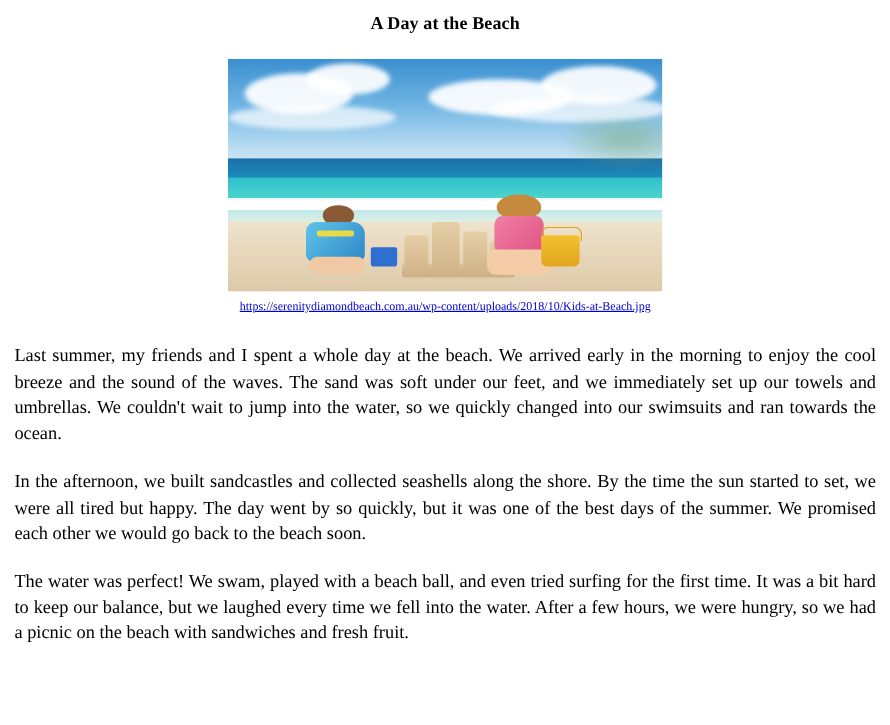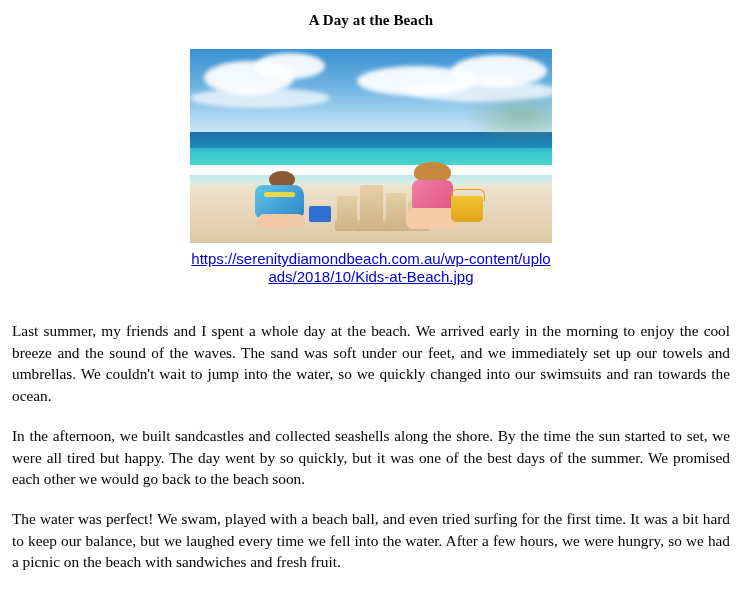--- a/index.html
+++ b/index.html
@@ -37,40 +37,40 @@
     width: 362px;
     height: 194px;
     display: block;
     border: 0;
     position: relative;
     overflow: hidden;
   }
   .caption-link {
     display: block;
     margin-top: 7px;
-    font-size: 15px;
+    font-size: 10px;
     color: #0000cc;
     text-decoration: underline;
-    font-family: Liberation Sans, sans-serif;
+    font-family: Liberation Serif, serif;
     word-break: break-all;
     line-height: 1.2;
   }
   .body-text {
     margin: 0;
     padding: 0;
   }
   p.para {
     font-size: 15.3px;
     line-height: 1.42;
     text-align: justify;
     margin: 0 0 18px 0;
     hyphens: none;
   }
   p.para:first-of-type {
-    margin-top: 34px;
+    margin-top: 24px;
   }
   
   .scene { position:absolute; inset:0; }
   .sky {
     position:absolute; left:0; right:0; top:0; height:44%;
     background: linear-gradient(to bottom, #3a8fd0 0%, #6fb4e2 45%, #a9d4ef 78%, #cfe6f5 100%);
   }
   .cloud {
     position:absolute; border-radius:50%;
     background: rgba(255,255,255,0.92);

